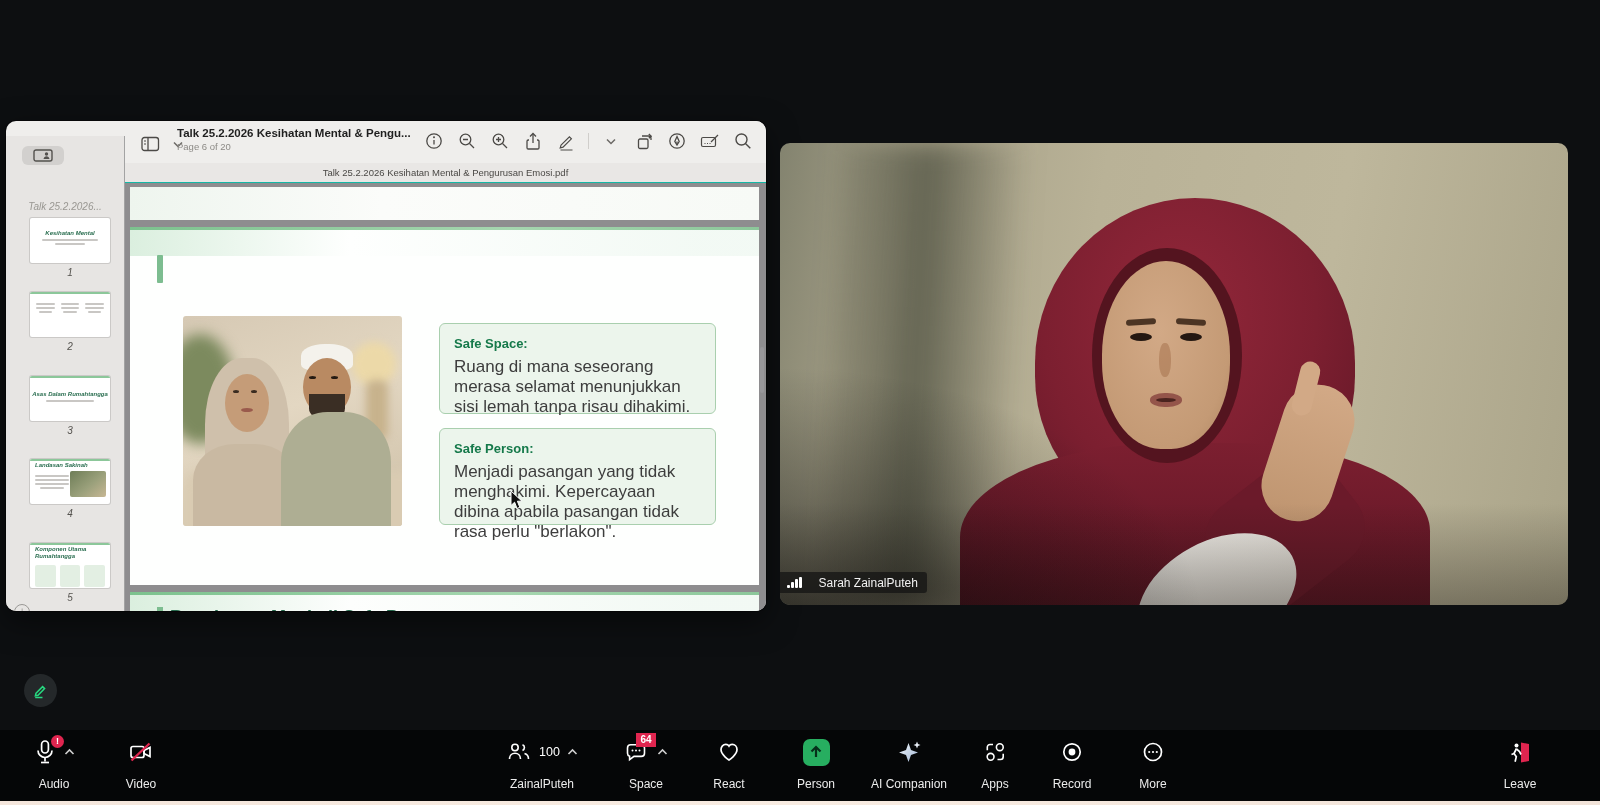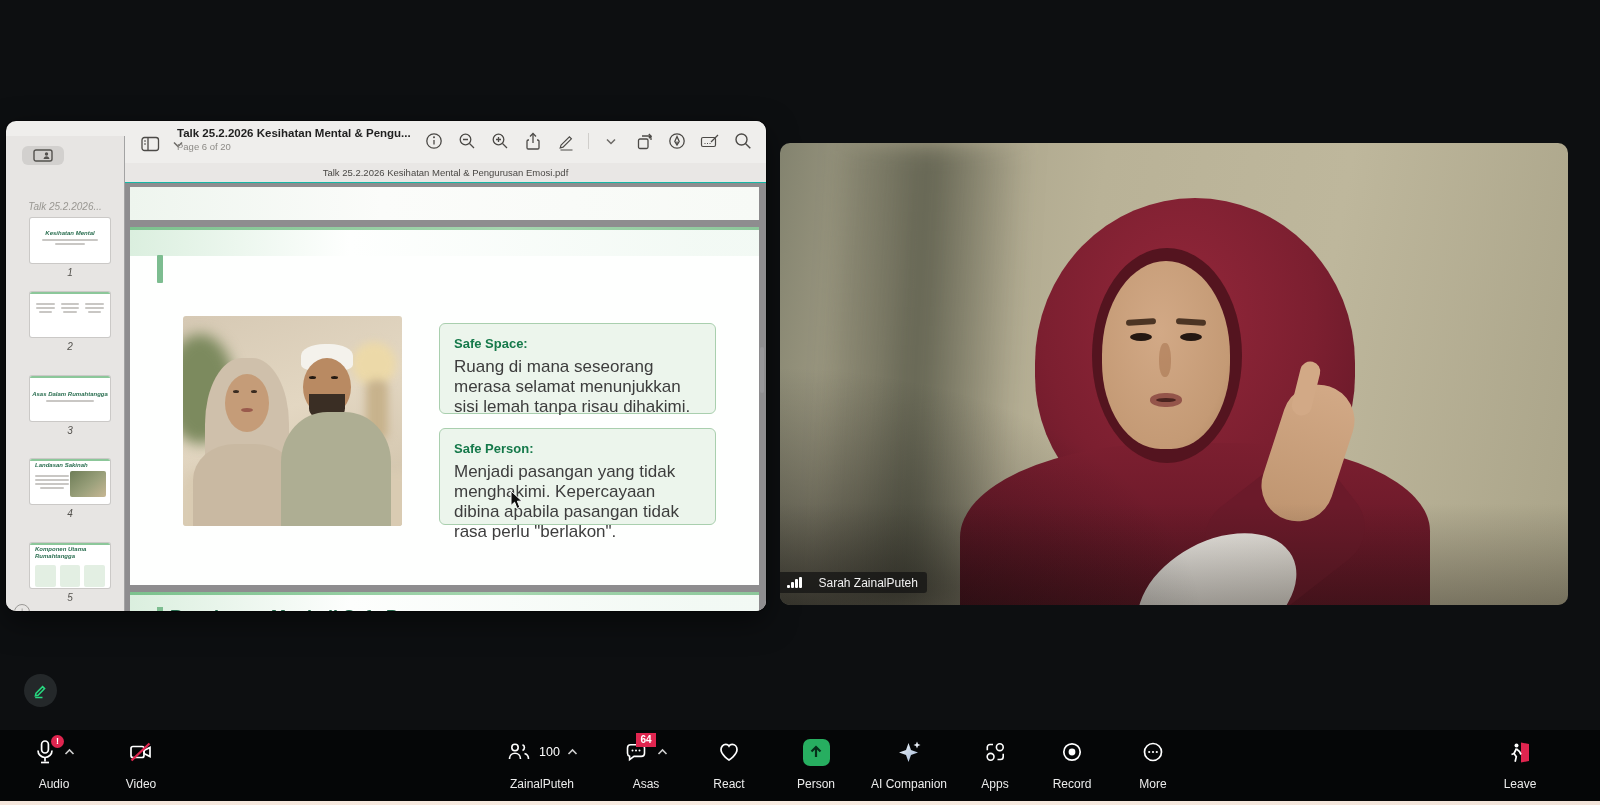--- a/index.html
+++ b/index.html
@@ -461,21 +461,21 @@
             <circle cx="8.5" cy="10.5" r="1" fill="#fff"></circle>
               <circle cx="12" cy="10.5" r="1" fill="#fff"></circle>
               <circle cx="15.5" cy="10.5" r="1" fill="#fff"></circle>
             </svg>
           <span class="badge chat-badge">64</span>
         </span>
         <svg width="11" height="8" viewBox="0 0 11 8">
           <polyline points="1.5,6 5.5,2 9.5,6" fill="none" stroke="#cfcfcf" stroke-width="1.6"></polyline>
           </svg>
       </div>
-      <div class="zlabel">Asas</div>
+      <div class="zlabel">Space</div>
     </div>
 
     <div class="zbtn" style="left:689px;width:80px">
       <div class="zrow">
         <svg width="26" height="24" viewBox="0 0 26 24">
           <path d="M13 20s-8-5-8-10.4C5 6.4 7.2 4.4 9.8 4.4c1.4 0 2.6.7 3.2 1.7.6-1 1.8-1.7 3.2-1.7 2.6 0 4.8 2 4.8 5.2C21 15 13 20 13 20z" fill="none" stroke="#fff" stroke-width="1.7"></path>
           </svg>
       </div>
       <div class="zlabel">React</div>
     </div>

